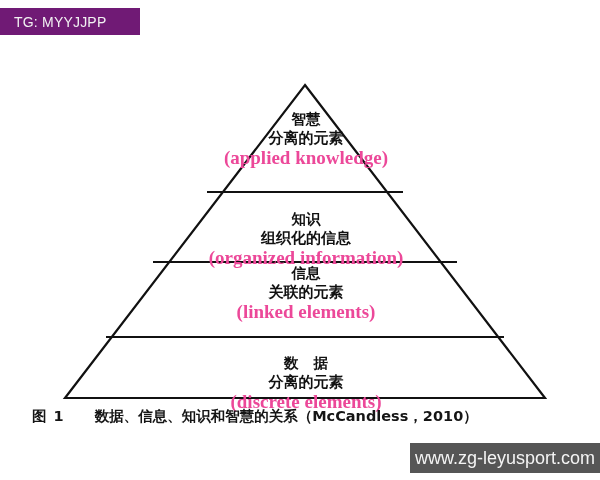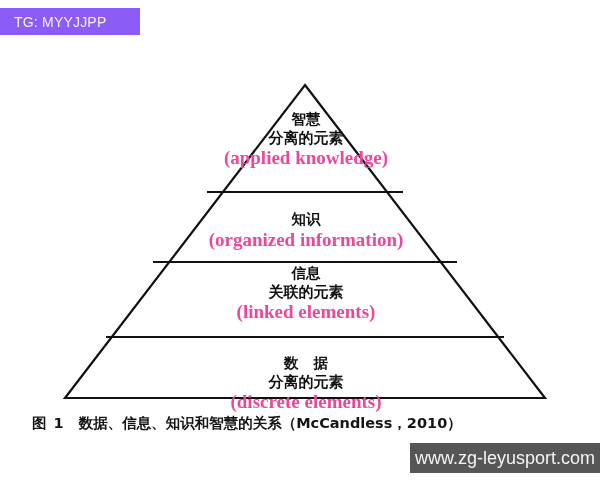--- a/index.html
+++ b/index.html
@@ -23,21 +23,21 @@
     overflow: hidden;
   }
 
   
   #tg-badge {
     position: absolute;
     left: 0px;
     top: 8px;
     width: 140px;
     height: 27px;
-    background: #8b5cf6;
+    background: #701a75;
     color: #f2f2f2;
     font-family: "Liberation Sans", "DejaVu Sans", sans-serif;
     font-size: 14px;
     letter-spacing: 0.2px;
     display: flex;
     align-items: center;
     padding-left: 14px;
     box-sizing: border-box;
     white-space: nowrap;
   }
@@ -105,21 +105,22 @@
     left: 32px;
     top: 407px;
     width: 540px;
     height: 26px;
     font-family: "DejaVu Sans", "Liberation Sans", sans-serif;
     font-size: 14.5px;
     font-weight: 600;
     color: #151515;
     white-space: nowrap;
     display: flex;
-    align-items: flex-end;
+    align-items: flex-start;
+    gap: 16px;
   }
   #caption .fig-no {
     letter-spacing: 1px;
     margin-right: 14px;
   }
   #caption .fig-title {
     letter-spacing: 0px;
   }
 
   
@@ -159,20 +160,21 @@
     </svg>
 
     <div class="tier" id="tier-wisdom">
       <span class="cn">智慧</span>
       <span class="cn2">分离的元素</span>
       <span class="en">(applied knowledge)</span>
     </div>
 
     <div class="tier" id="tier-knowledge">
       <span class="cn">知识</span>
+      <span class="cn2">组织化的信息</span>
       <span class="en">(organized information)</span>
     </div>
 
     <div class="tier" id="tier-info">
       <span class="cn">信息</span>
       <span class="cn2">关联的元素</span>
       <span class="en">(linked elements)</span>
     </div>
 
     <div class="tier" id="tier-data">

